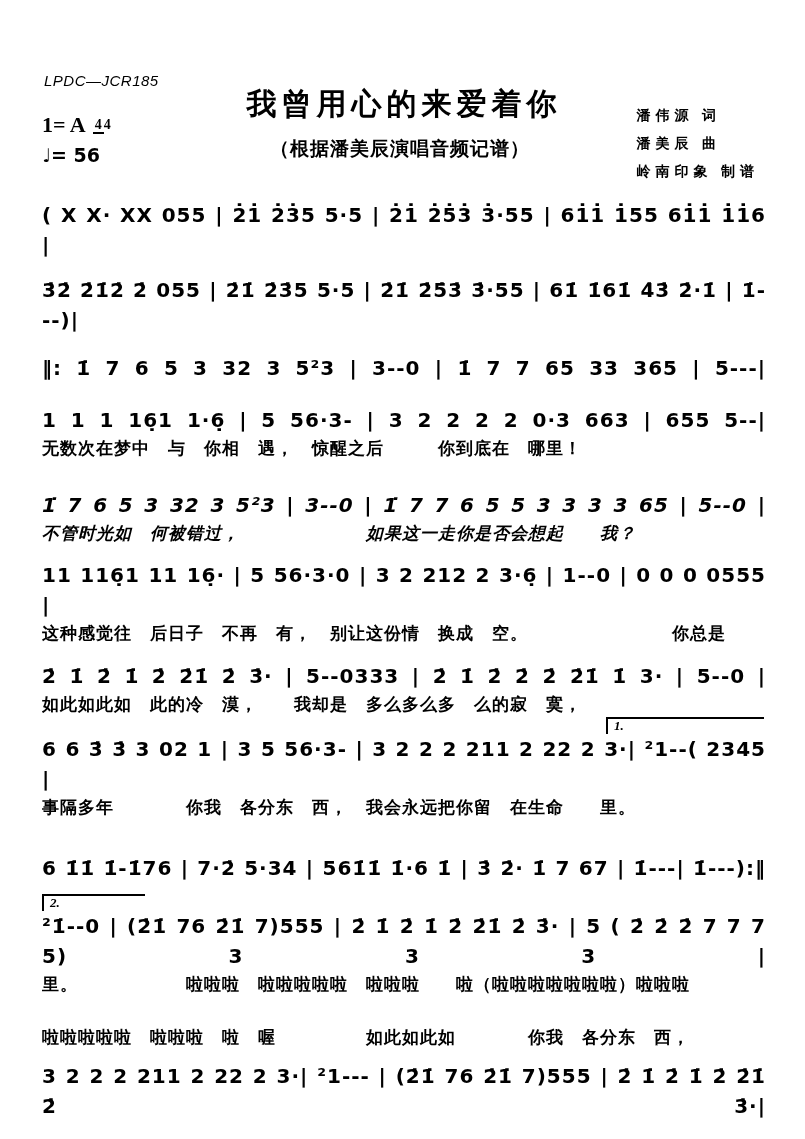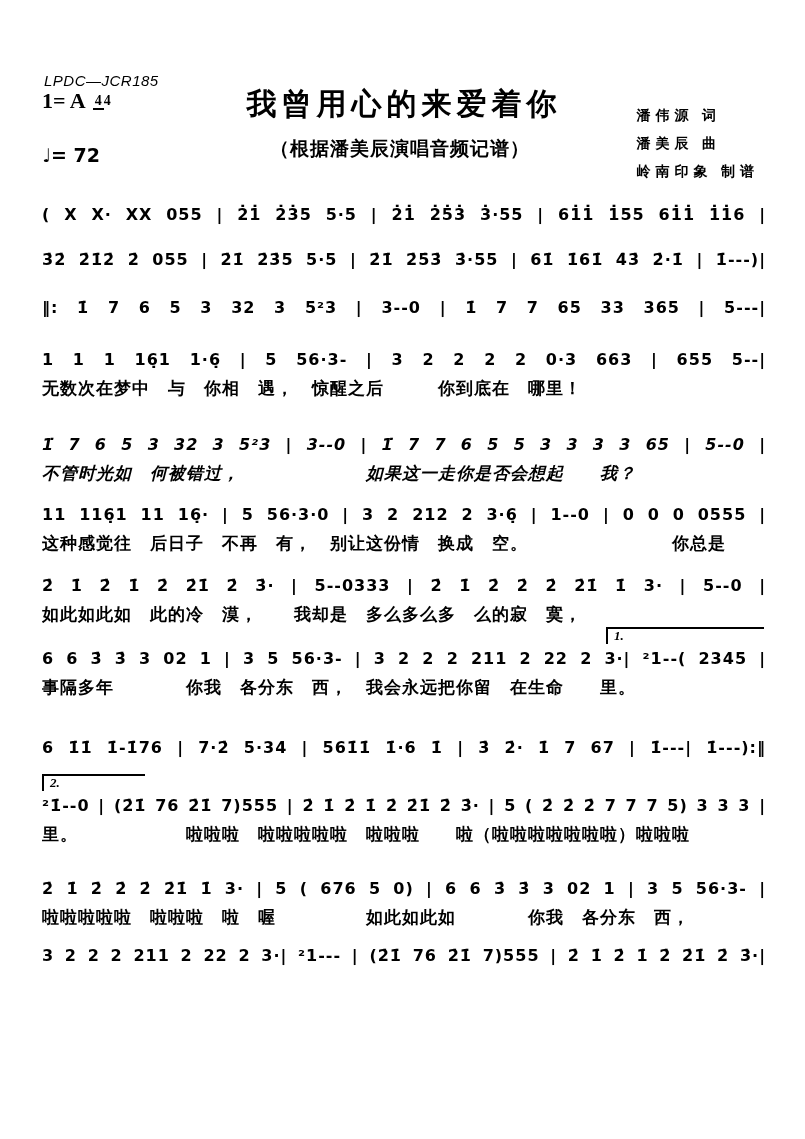--- a/index.html
+++ b/index.html
@@ -8,21 +8,21 @@
     background:#ffffff;color:#000;
     font-family:"DejaVu Sans",sans-serif;
   }
   
   .hdr-catalog{
     position:absolute;left:44px;top:72px;
     font-family:"Liberation Sans",sans-serif;
     font-style:italic;font-weight:normal;font-size:15px;letter-spacing:.5px;
   }
   .hdr-key{
-    position:absolute;left:42px;top:88px;
+    position:absolute;left:42px;top:112px;
     font-family:"Liberation Serif",serif;
     font-weight:bold;font-size:22px;white-space:nowrap;
   }
   .frac{
     display:inline-block;vertical-align:middle;text-align:center;
     font-size:14px;font-weight:bold;line-height:1.1;margin-left:7px;margin-top:-4px;
   }
   .frac .top{border-bottom:2px solid #000;padding:0 2px;}
   .hdr-tempo{
     position:absolute;left:42px;top:144px;
@@ -43,21 +43,21 @@
     position:absolute;right:46px;top:102px;
     font-family:"Liberation Serif",serif;
     font-weight:600;font-size:14px;line-height:28px;letter-spacing:5px;
     text-align:left;
   }
   
   .score{position:absolute;left:42px;top:200px;width:724px;}
   .system{position:relative;}
   .notation{
     font-family:"DejaVu Sans",sans-serif;
-    font-weight:bold;font-size:16px;line-height:30px;
+    font-weight:bold;font-size:20px;line-height:30px;
     letter-spacing:1px;width:100%;
     text-align:justify;text-align-last:justify;
     overflow:hidden;
   }
   .lyrics{
     font-family:"Liberation Serif",serif;
     font-weight:600;font-size:17px;line-height:27px;
     letter-spacing:1px;white-space:pre;overflow:hidden;
   }
   .volta{
@@ -73,21 +73,21 @@
 </head>
 <body>
 
 <div class="hdr-catalog">LPDC—JCR185</div>
 
 <div class="hdr-key">
   <span>1= A</span><span class="frac"><span class="top">4</span><span class="bot">4</span></span>
 </div>
 
 <div class="hdr-tempo">
-  <span>♩</span><span>= 72</span>
+  <span>♩</span><span>= 56</span>
 </div>
 
 <div class="hdr-title">我曾用心的来爱着你</div>
 <div class="hdr-subtitle">（根据潘美辰演唱音频记谱）</div>
 
 <div class="hdr-credits">
   <div>潘伟源 词</div>
   <div>潘美辰 曲</div>
   <div>岭南印象 制谱</div>
 </div>
@@ -125,19 +125,18 @@
     </div>
     <div class="system" style="margin-top: 32px;">
       <div class="notation">6 1̇1̇ 1̇-1̇76 | 7·2̇ 5·34 | 561̇1̇ 1̇·6 1̇ | 3̇ 2̇· 1̇ 7 67 | 1̇---| 1̇---):‖</div>
     </div>
     <div class="system" style="margin-top: 28px;">
       <div class="volta left"><span>2.</span></div>
       <div class="notation">²1̇--0 | (2̇1̇ 76 2̇1̇ 7)555 | 2̇ 1̇ 2̇ 1̇ 2̇ 2̇1̇ 2̇ 3̇· | 5 ( 2̇ 2̇ 2̇ 7 7 7 5) 3 3 3 |</div>
       <div class="lyrics">里。　　　　　　啦啦啦　啦啦啦啦啦　啦啦啦　　啦（啦啦啦啦啦啦啦）啦啦啦</div>
     </div>
     <div class="system" style="margin-top: 26px;">
-      <div class="notation">2̇ 1̇ 2̇ 2̇ 2̇ 2̇1̇ 1̇ 3· | 5 ( 676 5 0) | 6 6 3̇ 3̇ 3 02 1 | 3 5 56·3- |</div>
       <div class="lyrics">啦啦啦啦啦　啦啦啦　啦　喔　　　　　如此如此如　　　　你我　各分东　西，</div>
     </div>
     <div class="system" style="margin-top: 10px;">
       <div class="notation">3 2 2 2 211 2 22 2 3·| ²1--- | (2̇1̇ 76 2̇1̇ 7)555 | 2̇ 1̇ 2̇ 1̇ 2̇ 2̇1̇ 2̇ 3̇·|</div>
     </div>
   </div>
 
 </body></html>

